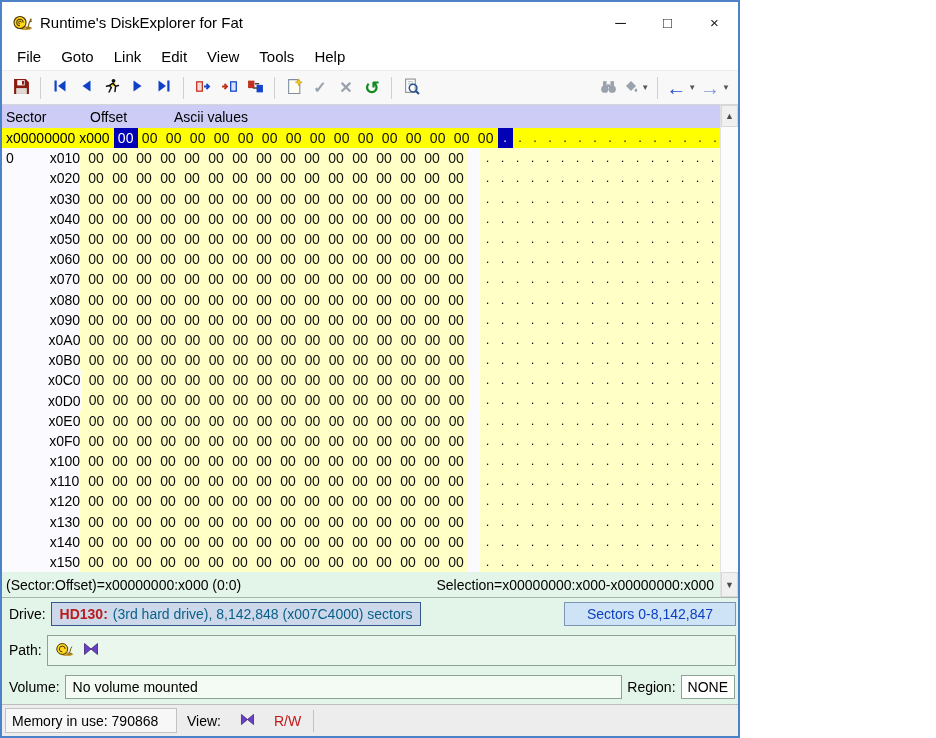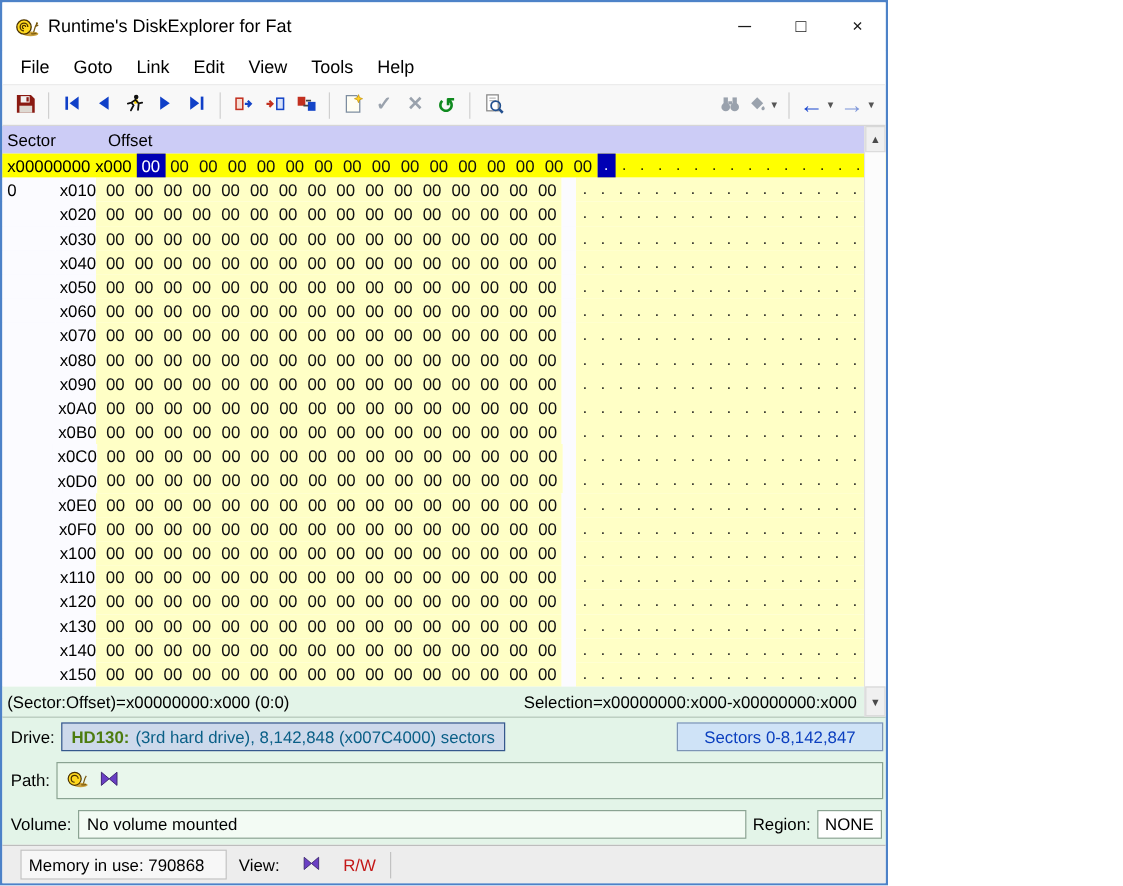--- a/index.html
+++ b/index.html
@@ -53,31 +53,31 @@
   .sbtn{height:22px;display:flex;align-items:center;justify-content:center;font-size:9px;color:#4a4a4a;background:#f0f0f0;border:1px solid #d8d8d8}
   .sbtn.down{height:25px}
   .strack{flex:1;background:#fcfcfc}
 
   
   .lowerinfo{flex:1;background:var(--info-bg,#e3f4e8);border-top:1px solid #a4b8aa;display:flex;flex-direction:column;overflow:hidden}
   .inforow{display:flex;align-items:center;flex:0 0 auto;padding:0 2px}
   .drive-row{height:30px;margin-top:1px}
   .lbl{padding:0 5px;white-space:nowrap}
   .drive-box{display:flex;align-items:center;border:1px solid #35588c;background:var(--drive-box-bg,#cdd9eb);height:24px;padding:0 8px;gap:5px}
-  .drive-name{font-weight:bold;color:#4d7c0f}
+  .drive-name{font-weight:bold;color:#b91c1c}
   .drive-details{color:#0a5f87}
   .sectors-box{margin-left:auto;border:1px solid #7d95b5;background:var(--sectors-box-bg,#cfe3f7);color:var(--link-blue,#0b3fbf);height:24px;display:flex;align-items:center;padding:0 22px}
   .path-row{height:38px;margin-top:2px}
   .path-box{flex:1;height:31px;border:1px solid #8aa392;background:#e9f7ec;display:flex;align-items:center;padding:0 7px;gap:9px}
   .volume-row{height:31px;margin:2px 0 20px 0}
   .volume-box{flex:1;height:24px;border:1px solid #8aa392;background:#f3fbf4;display:flex;align-items:center;padding:0 7px}
   .region-box{height:24px;border:1px solid #8aa392;background:#fff;display:flex;align-items:center;padding:0 6px;margin-right:1px}
 
   
-  .statusbar{height:32px;flex:0 0 auto;background:var(--statusbar-bg,#ededed);border-top:1px solid #bdbdbd;display:flex;align-items:center;padding:2px 15px}
+  .statusbar{height:32px;flex:0 0 auto;background:var(--statusbar-bg,#ededed);border-top:1px solid #bdbdbd;display:flex;align-items:center;padding:2px 3px}
   .mem-panel{width:172px;height:25px;border:1px solid #c2c2c2;background:#f7f7f7;display:flex;align-items:center;padding:0 6px}
   .viewgrp{display:flex;align-items:center;margin-left:10px;gap:19px}
   .rw{color:var(--mode-red,#c41818)}
   .sbsep{width:1px;height:22px;background:#c2c2c2;margin:0 12px}
 </style>
 </head>
 <body>
 
 <div class="window">
 
@@ -224,20 +224,21 @@
       <span class="glyph g-dd">▼</span>
     </button>
   </div>
 
   <div class="midwrap">
     <div class="gcontent">
       <div class="ghead">
         <div class="c-sec">Sector</div>
         <div class="c-off">Offset</div>
         <div class="c-gap"></div>
+        <div class="c-asc">Ascii values</div>
         <div class="c-fill"></div>
       </div>
       <div id="hexrows">
           <div class="grow hl">
             <div class="c-sec">x00000000</div>
             <div class="c-off">x000</div>
             <div class="c-hex">
               <span class="byte sel">00</span>
               <span class="byte">00</span>
               <span class="byte">00</span>

